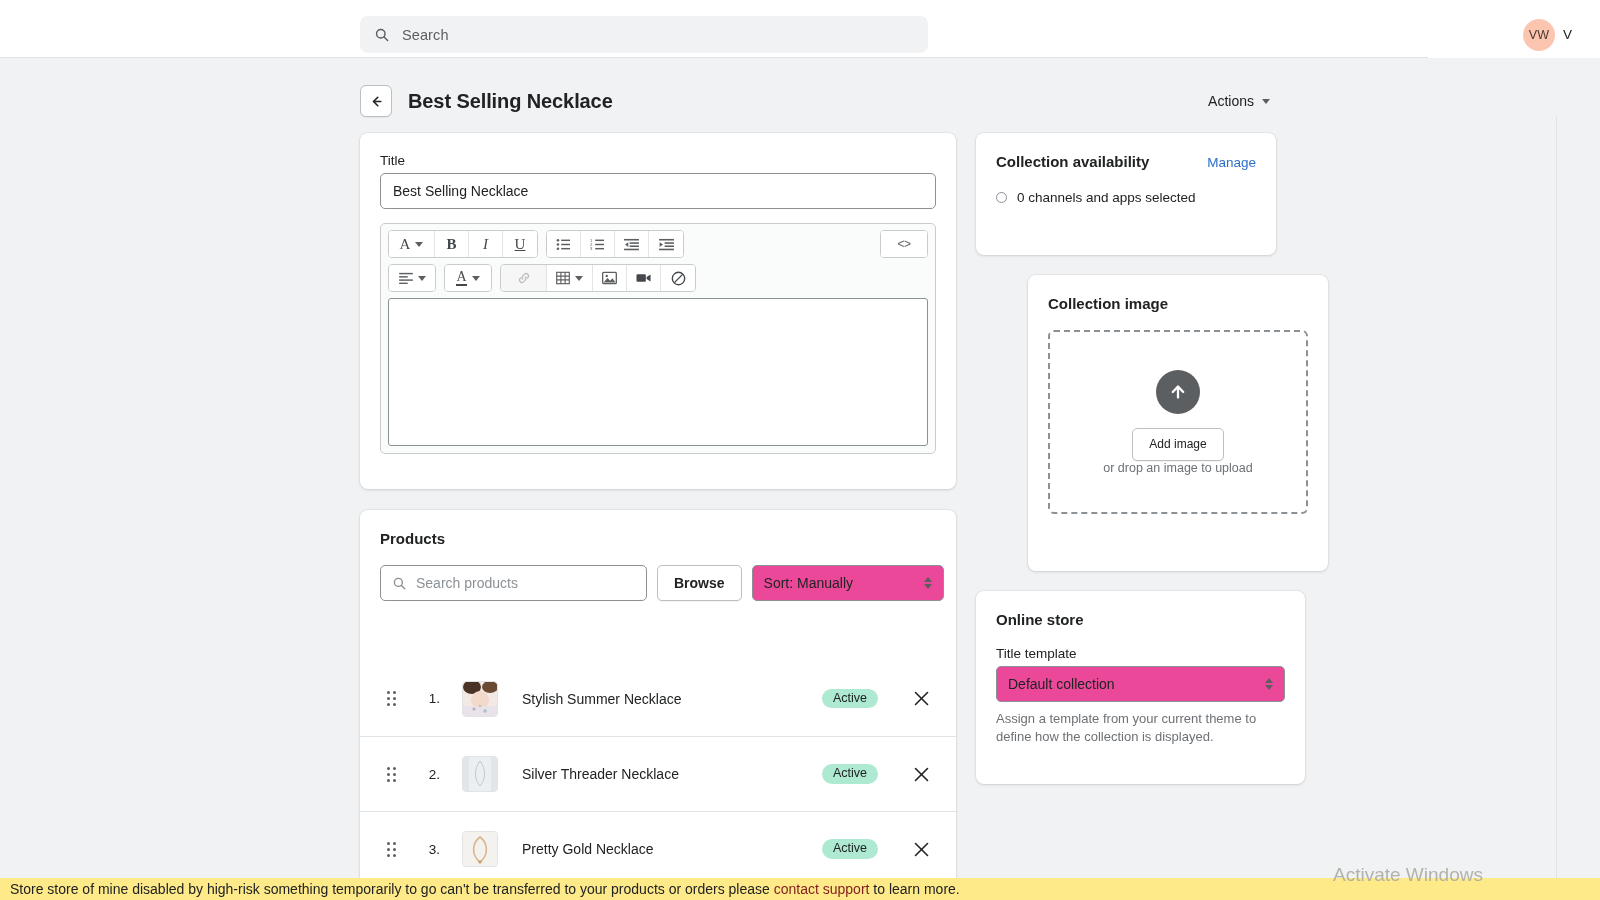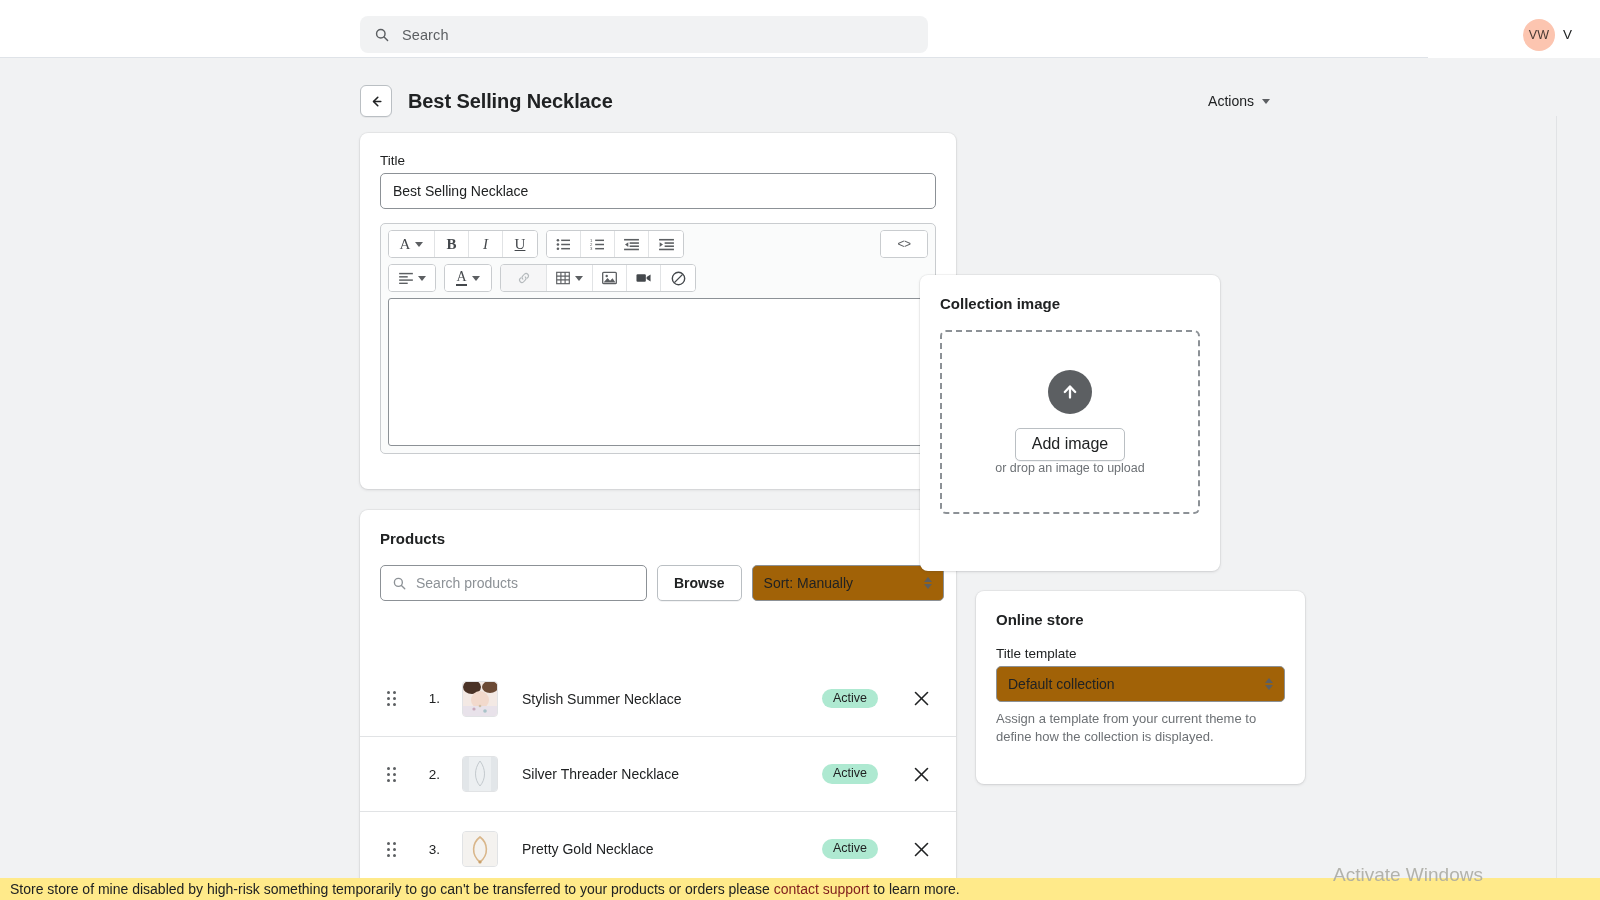--- a/index.html
+++ b/index.html
@@ -92,21 +92,21 @@
     border-radius: 8px;
     box-shadow: 0 0 0 1px rgba(63,63,68,.05), 0 1px 3px rgba(63,63,68,.15);
   }
 
   
   .card-details { left: 360px; top: 75px; width: 596px; height: 356px; }
   .card-products { left: 360px; top: 452px; width: 596px; height: 420px; }
 
   
   .card-availability { left: 976px; top: 75px; width: 300px; height: 122px; }
-  .card-image       { left: 920px; top: 217px; width: 300px; height: 296px; }
+  .card-image       { left: 1028px; top: 217px; width: 300px; height: 296px; }
   .card-onlinestore { left: 976px; top: 533px; width: 329px; height: 193px; }
 
   .card-pad { padding: 20px; }
 
   .field-label {
     font-size: 13.5px; color: #202223;
     margin-bottom: 5px;
   }
   .text-input {
     width: 100%; height: 36px;
@@ -191,21 +191,21 @@
     height: 36px; padding: 0 16px;
     background: #fff;
     border: 1px solid #babfc3; border-radius: 5px;
     display: flex; align-items: center;
     font-size: 14px; font-weight: 600; color: #202223;
     cursor: pointer;
     box-shadow: 0 1px 0 rgba(22,29,37,.05);
   }
   .select-box {
     flex: 0 0 192px; height: 36px;
-    background: #a16207;
+    background: #ec4899;
     border: 1px solid #8c9196; border-radius: 5px;
     display: flex; align-items: center; justify-content: space-between;
     padding: 0 11px;
     font-size: 14px; color: #202223;
     cursor: pointer;
   }
   .stepper { display: flex; flex-direction: column; gap: 2px; color: #5c5f62; }
   .stepper i {
     display: block; width: 0; height: 0;
     border-left: 4.5px solid transparent;
@@ -287,21 +287,21 @@
   .up-circle {
     width: 44px; height: 44px; border-radius: 50%;
     background: #5c5f62;
     display: flex; align-items: center; justify-content: center;
     margin-bottom: 14px;
   }
   .btn-addimg {
     height: 33px; padding: 0 16px;
     background: #fff; border: 1px solid #babfc3; border-radius: 5px;
     display: flex; align-items: center;
-    font-size: 16px; color: #202223; cursor: pointer;
+    font-size: 12px; color: #202223; cursor: pointer;
     box-shadow: 0 1px 0 rgba(22,29,37,.05);
   }
   .dz-hint { font-size: 12.5px; color: #6d7175; }
 
   .help-text {
     margin-top: 8px;
     font-size: 13px; color: #6d7175; line-height: 1.42;
   }
 
   
@@ -618,20 +618,32 @@
         <div class="row-x">
           <svg width="15" height="15" viewBox="0 0 16 16">
             <line x1="1.6" y1="1.6" x2="14.4" y2="14.4" stroke="#202223" stroke-width="1.7" stroke-linecap="round"></line>
             <line x1="14.4" y1="1.6" x2="1.6" y2="14.4" stroke="#202223" stroke-width="1.7" stroke-linecap="round"></line>
           </svg>
         </div>
       </div>
     </div>
   </div>
 
+  <div class="card card-availability">
+    <div class="card-pad">
+      <div class="card-head">
+        <h3>Collection availability</h3>
+        <span class="link">Manage</span>
+      </div>
+      <div class="chan-row">
+        <span class="ring"></span>
+        <span>0 channels and apps selected</span>
+      </div>
+    </div>
+  </div>
 
   <div class="card card-image">
     <div class="card-pad">
       <div class="card-head">
         <h3>Collection image</h3>
       </div>
       <div class="dropzone">
         <div class="up-circle">
           <svg width="22" height="22" viewBox="0 0 22 22">
             <path d="M11 16.5 L11 6" stroke="#ffffff" stroke-width="2.3" stroke-linecap="round"></path>

